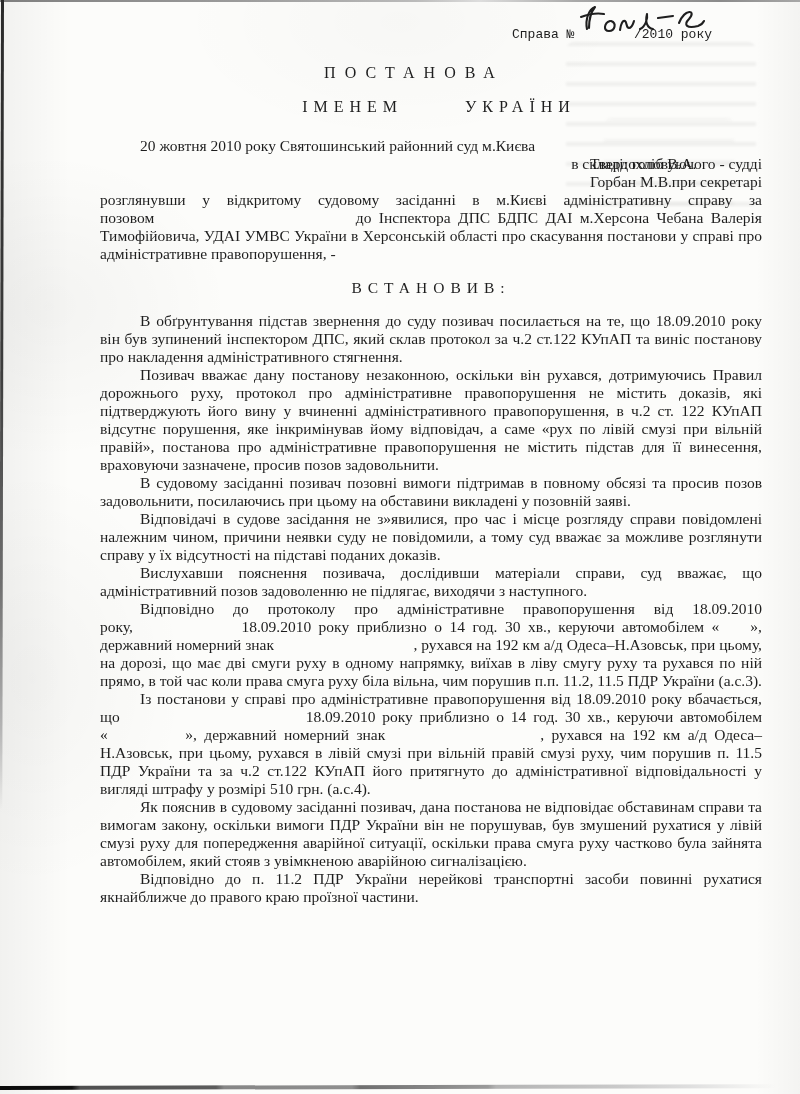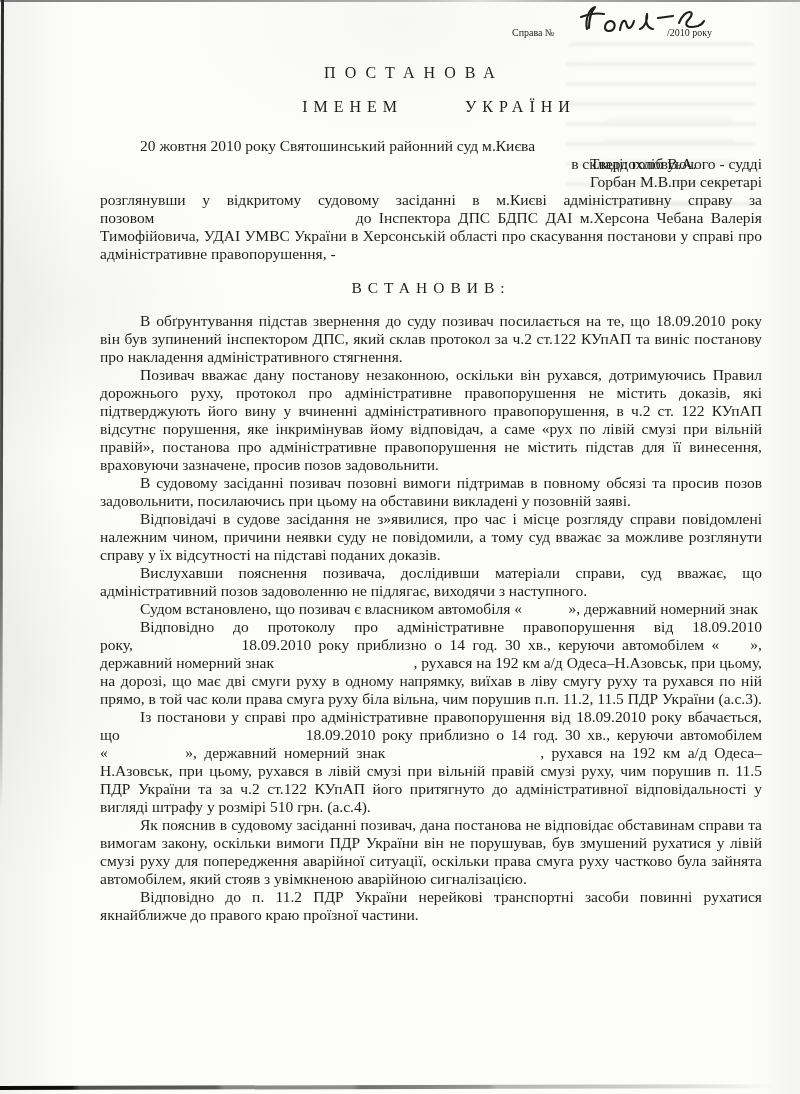--- a/index.html
+++ b/index.html
@@ -42,21 +42,22 @@
   .bleed-through-2 {
     position:absolute; left:604px; top:118px; width:130px; height:92px;
     background:repeating-linear-gradient(180deg, rgba(115,115,115,.13) 0 3px, rgba(0,0,0,0) 3px 21px);
     filter:blur(1.4px); opacity:.5; pointer-events:none; border-radius:8px;
   }
   
   .handwritten { position:absolute; left:578px; top:2px; width:148px; height:34px; }
   .case-line {
     position:absolute; left:512px; top:27px; width:200px;
     display:flex; justify-content:space-between;
-    font-size:10px;
+    font-size:13px;
+    font-family:Liberation Mono, monospace;
   }
   .doc-title {
     position:absolute; left:0; top:64px; width:100%; padding-left:28px; box-sizing:border-box;
     text-align:center; font-size:16px; letter-spacing:9px;
   }
   .doc-subtitle {
     position:absolute; left:0; top:98px; width:100%; padding-left:14px; box-sizing:border-box;
     display:flex; justify-content:center; gap:62px;
     font-size:16px; letter-spacing:6px;margin-left:32px;
   }
@@ -126,20 +127,19 @@
 
     <p class="noindent">розглянувши у відкритому судовому засіданні в м.Києві адміністративну справу за позовом             до Інспектора ДПС БДПС ДАІ м.Херсона Чебана Валерія Тимофійовича, УДАІ УМВС України в Херсонській області про скасування постанови у справі про адміністративне правопорушення, -</p>
 
     <div class="established">ВСТАНОВИВ:</div>
 
     <p class="indent">В обґрунтування підстав звернення до суду позивач посилається на те, що 18.09.2010 року він був зупинений інспектором ДПС, який склав протокол за ч.2 ст.122 КУпАП та виніс постанову про накладення адміністративного стягнення.</p>
     <p class="indent">Позивач вважає дану постанову незаконною, оскільки він рухався, дотримуючись Правил дорожнього руху, протокол про адміністративне правопорушення не містить доказів, які підтверджують його вину у вчиненні адміністративного правопорушення, в ч.2 ст. 122 КУпАП відсутнє порушення, яке інкримінував йому відповідач, а саме «рух по лівій смузі при вільній правій», постанова про адміністративне правопорушення не містить підстав для її винесення, враховуючи зазначене, просив позов задовольнити.</p>
     <p class="indent">В судовому  засіданні позивач позовні вимоги підтримав в повному обсязі та просив позов задовольнити, посилаючись при цьому на обставини викладені у позовній заяві.</p>
     <p class="indent">Відповідачі в судове засідання не з»явилися, про час і місце розгляду справи повідомлені належним чином, причини неявки суду не повідомили, а тому суд вважає за можливе розглянути справу у їх відсутності на підставі поданих доказів.</p>
     <p class="indent">Вислухавши пояснення  позивача, дослідивши матеріали справи, суд вважає, що адміністративний позов задоволенню не підлягає, виходячи з наступного.</p>
-    <p class="indent">Судом встановлено, що позивач є власником автомобіля «   »,  державний номерний знак</p>
     <p class="indent">Відповідно до протоколу про адміністративне правопорушення від 18.09.2010 року,       18.09.2010 року приблизно о 14 год. 30 хв., керуючи автомобілем «  », державний номерний знак         , рухався на 192 км а/д Одеса–Н.Азовськ, при цьому, на дорозі, що має дві смуги руху в одному напрямку, виїхав в ліву смугу руху та рухався по ній прямо, в той час коли права смуга руху біла вільна, чим порушив п.п. 11.2, 11.5 ПДР України (а.с.3).</p>
     <p class="indent">Із постанови у справі про  адміністративне правопорушення від 18.09.2010 року вбачається, що            18.09.2010 року приблизно о 14 год. 30 хв., керуючи автомобілем «     », державний номерний знак          , рухався на 192 км а/д Одеса–Н.Азовськ,  при цьому, рухався в лівій смузі при вільній правій смузі руху, чим порушив п. 11.5 ПДР України та за ч.2 ст.122 КУпАП його притягнуто до адміністративної відповідальності у вигляді штрафу у розмірі 510 грн. (а.с.4).</p>
     <p class="indent">Як пояснив в судовому засіданні позивач, дана постанова не відповідає обставинам справи та вимогам закону, оскільки вимоги ПДР України він не порушував, був змушений рухатися у лівій смузі руху для попередження аварійної ситуації, оскільки права смуга руху частково була зайнята автомобілем, який стояв з увімкненою аварійною сигналізацією.</p>
     <p class="indent">Відповідно до п. 11.2 ПДР України нерейкові транспортні засоби повинні рухатися якнайближче до правого краю проїзної частини.</p>
 
   </div>
 </div>
 
 </body></html>

